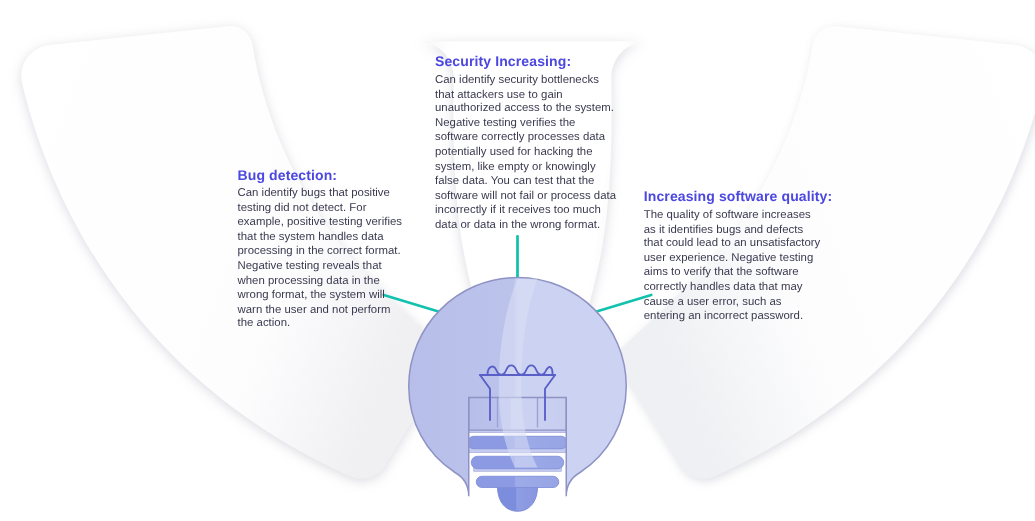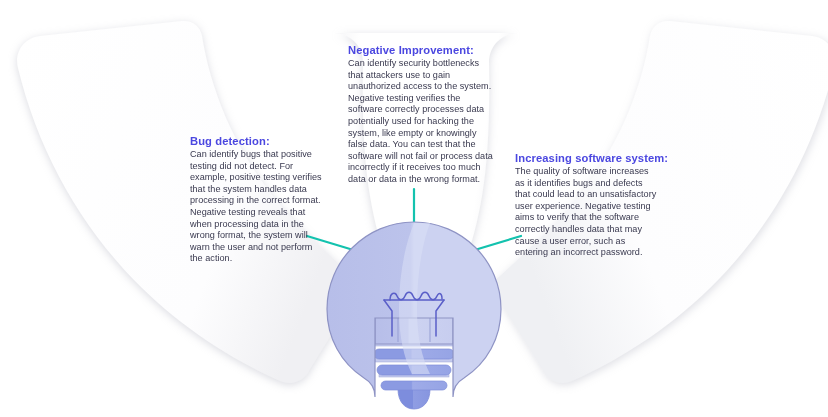--- a/index.html
+++ b/index.html
@@ -241,22 +241,22 @@
       </g>
     </svg>
   </div>
 
   <div class="text-block" id="block-bug">
     <p class="block-heading">Bug detection:</p>
     <p class="block-body">Can identify bugs that positive testing did not detect. For example, positive testing verifies that the system handles data processing in the correct format. Negative testing reveals that when processing data in the wrong format, the system will warn the user and not perform the action.</p>
   </div>
 
   <div class="text-block" id="block-security">
-    <p class="block-heading">Negative Improvement:</p>
+    <p class="block-heading">Security Increasing:</p>
     <p class="block-body">Can identify security bottlenecks that attackers use to gain unauthorized access to the system. Negative testing verifies the software correctly processes data potentially used for hacking the system, like empty or knowingly false data. You can test that the software will not fail or process data incorrectly if it receives too much data or data in the wrong format.</p>
   </div>
 
   <div class="text-block" id="block-quality">
-    <p class="block-heading">Increasing software system:</p>
+    <p class="block-heading">Increasing software quality:</p>
     <p class="block-body">The quality of software increases as it identifies bugs and defects that could lead to an unsatisfactory user experience. Negative testing aims to verify that the software correctly handles data that may cause a user error, such as entering an incorrect password.</p>
   </div>
 
 </div>
 
 </body></html>

